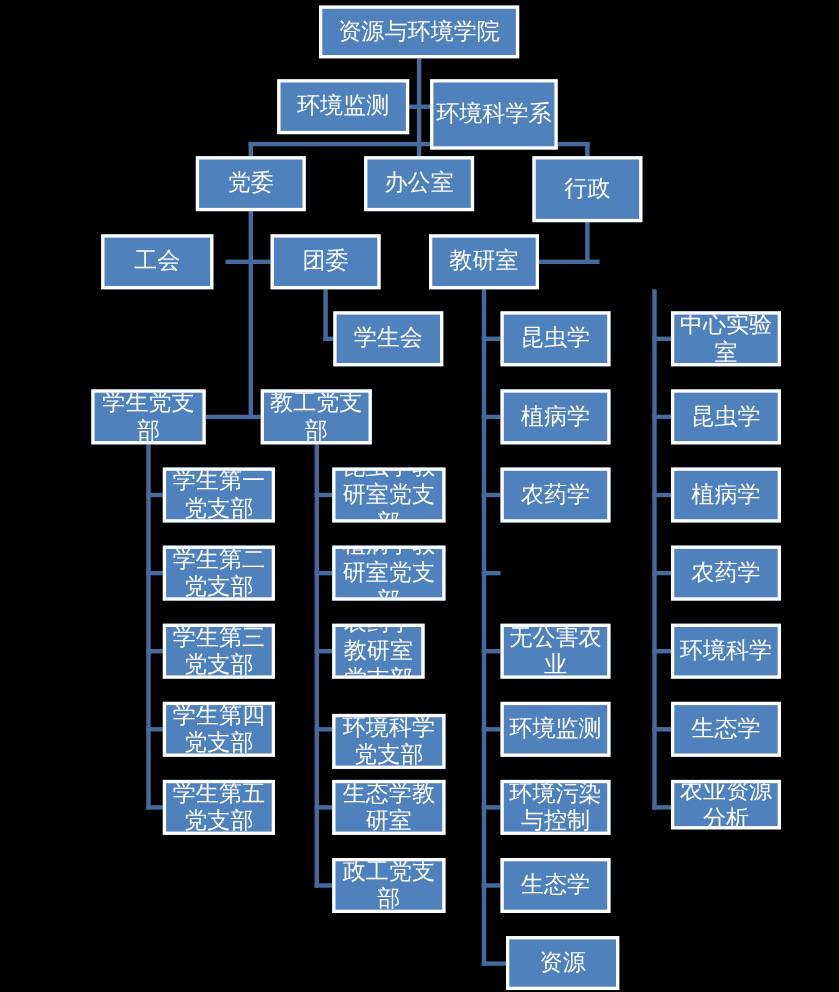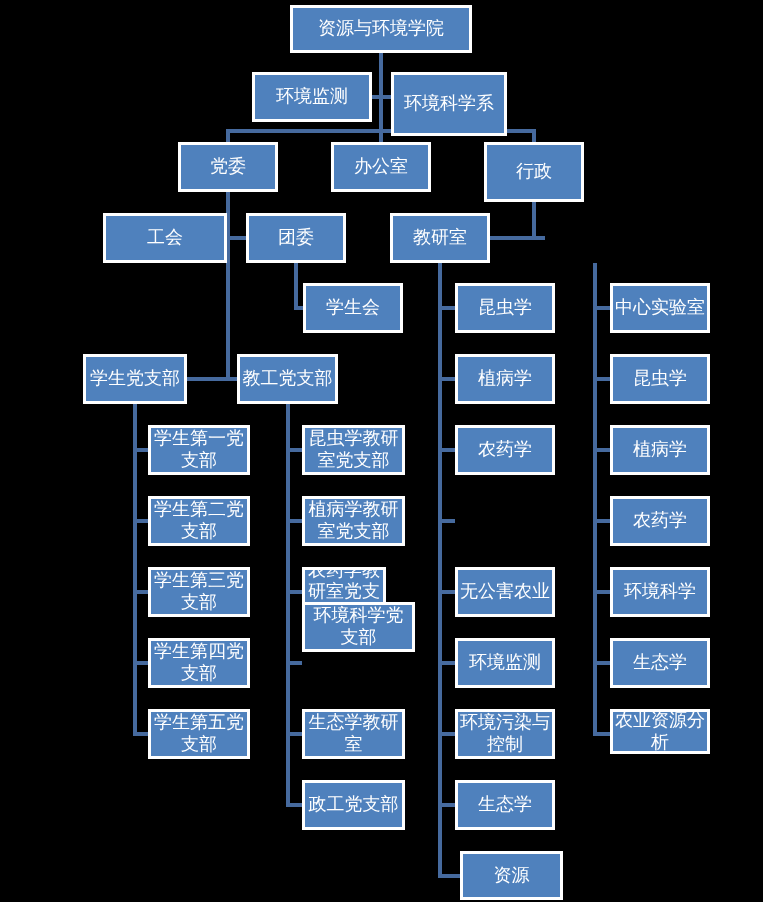--- a/index.html
+++ b/index.html
@@ -16,21 +16,21 @@
     position:relative;
     width:763px;height:902px;
     background:var(--bg);
     overflow:hidden;
   }
   .node{
     position:absolute;
     background:var(--fill);
     border:3px solid var(--border);
     color:var(--text);
-    font-size:18px;
+    font-size:21px;
     line-height:1.2;
     display:flex;
     align-items:center;
     justify-content:center;
     text-align:center;
     word-break:normal;
     overflow:hidden;
   }
   .vline{position:absolute;width:4px;background:var(--connector);}
   .hline{position:absolute;height:4px;background:var(--connector);}
@@ -87,37 +87,37 @@
   <div class="hline" style="left:593px;top:590px;width:17px"></div>
   <div class="hline" style="left:593px;top:661px;width:17px"></div>
   <div class="hline" style="left:593px;top:732px;width:17px"></div>
 
   <div class="node" style="left:290px;top:5px;width:182px;height:48px">资源与环境学院</div>
   <div class="node" style="left:252px;top:72px;width:120px;height:50px">环境监测</div>
   <div class="node" style="left:391px;top:72px;width:116px;height:64px">环境科学系</div>
   <div class="node" style="left:178px;top:142px;width:100px;height:50px">党委</div>
   <div class="node" style="left:331px;top:142px;width:100px;height:50px">办公室</div>
   <div class="node" style="left:484px;top:142px;width:100px;height:60px">行政</div>
-  <div class="node" style="left:103px;top:213px;width:124px;height:50px">工会</div>
+  <div class="node" style="left:92px;top:213px;width:102px;height:50px">工会</div>
   <div class="node" style="left:246px;top:213px;width:100px;height:50px">团委</div>
   <div class="node" style="left:390px;top:213px;width:100px;height:50px">教研室</div>
   <div class="node" style="left:303px;top:283px;width:100px;height:50px">学生会</div>
   <div class="node" style="left:83px;top:354px;width:104px;height:50px">学生党支部</div>
   <div class="node" style="left:237px;top:354px;width:101px;height:50px">教工党支部</div>
 
   <div class="node" style="left:148px;top:425px;width:102px;height:50px">学生第一党支部</div>
   <div class="node" style="left:148px;top:496px;width:102px;height:50px">学生第二党支部</div>
   <div class="node" style="left:148px;top:567px;width:102px;height:50px">学生第三党支部</div>
   <div class="node" style="left:148px;top:638px;width:102px;height:50px">学生第四党支部</div>
   <div class="node" style="left:148px;top:709px;width:102px;height:50px">学生第五党支部</div>
 
   <div class="node" style="left:302px;top:425px;width:103px;height:50px">昆虫学教研室党支部</div>
   <div class="node" style="left:302px;top:496px;width:103px;height:50px">植病学教研室党支部</div>
   <div class="node" style="left:302px;top:567px;width:84px;height:50px">农药学教研室党支部</div>
-  <div class="node" style="left:302px;top:602px;width:113px;height:50px">环境科学党支部</div>
+  <div class="node" style="left:302px;top:649px;width:103px;height:50px">环境科学党支部</div>
   <div class="node" style="left:302px;top:709px;width:103px;height:50px">生态学教研室</div>
   <div class="node" style="left:302px;top:780px;width:103px;height:50px">政工党支部</div>
 
   <div class="node" style="left:455px;top:283px;width:100px;height:50px">昆虫学</div>
   <div class="node" style="left:455px;top:354px;width:100px;height:50px">植病学</div>
   <div class="node" style="left:455px;top:425px;width:100px;height:50px">农药学</div>
   <div class="node" style="left:455px;top:567px;width:100px;height:50px">无公害农业</div>
   <div class="node" style="left:455px;top:638px;width:100px;height:50px">环境监测</div>
   <div class="node" style="left:455px;top:709px;width:100px;height:50px">环境污染与控制</div>
   <div class="node" style="left:455px;top:780px;width:100px;height:50px">生态学</div>

